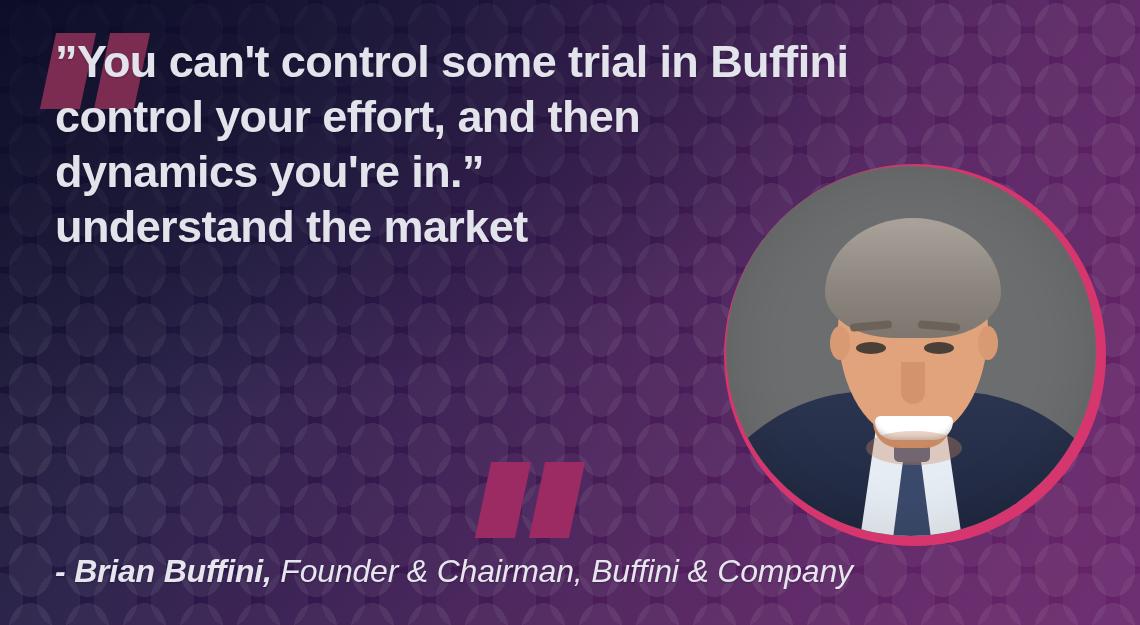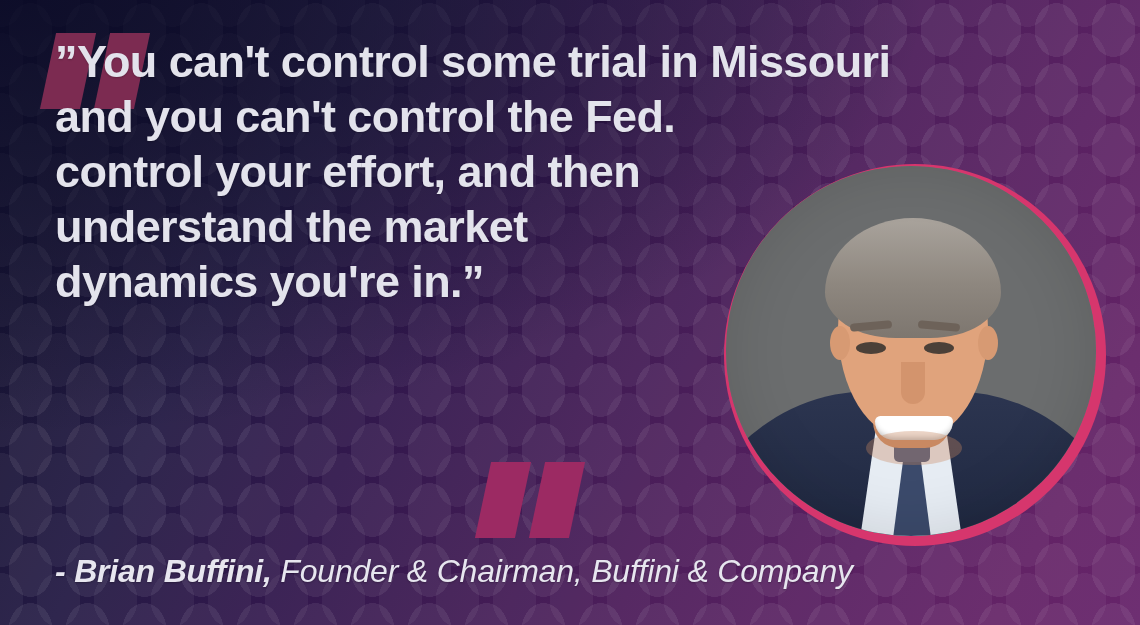--- a/index.html
+++ b/index.html
@@ -265,24 +265,23 @@
         <div class="ph-eye-r"></div>
         <div class="ph-nose"></div>
         <div class="ph-mouth"></div>
         <div class="ph-chin"></div>
       </div>
       <div class="portrait-shade"></div>
     </div>
   </div>
 
   <div class="quote">
-    <div class="line">”You can't control some trial in Missouri</div>
-    <div class="line">and you can't control the Fed.</div>
+    <div class="line">”You can't control some trial in Buffini</div>
     <div class="line">control your effort, and then</div>
+    <div class="line">dynamics you're in.”</div>
     <div class="line">understand the market</div>
-    <div class="line">dynamics you're in.”</div>
   </div>
 
   <div class="attribution">
     <span class="name">- </span><span class="name">Brian Buffini,</span><span class="role"> Founder &amp; Chairman, Buffini &amp; Company</span>
   </div>
 
 </div>
 
 </body></html>

